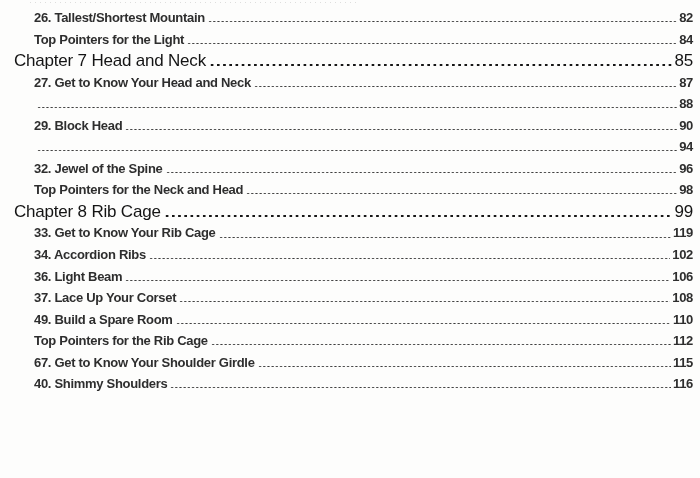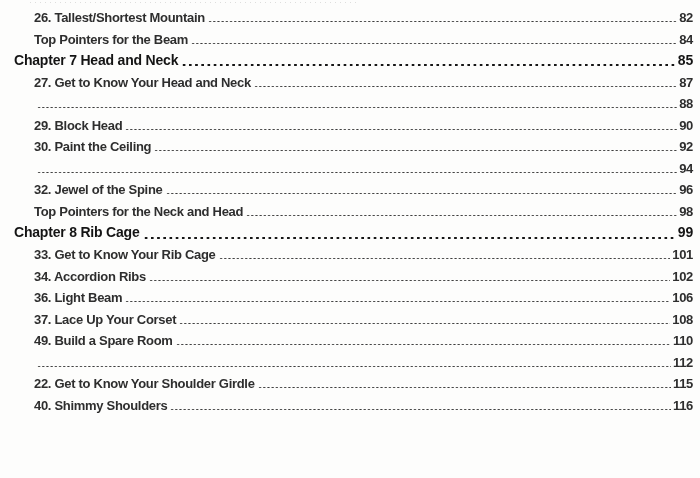--- a/index.html
+++ b/index.html
@@ -42,22 +42,22 @@
   }
   .row.entry {
     padding-left: 20px;
     color: #2e2e2e;
     font-size: 13px;
     font-weight: bold;
     letter-spacing: -0.3px;
   }
   .row.chapter {
     color: #141414;
-    font-size: 14px;
-    font-weight: bold;
+    font-size: 17px;
+    font-weight: normal;
     letter-spacing: -0.2px;
   }
   .title {
     flex: 0 0 auto;
   }
   .leader {
     flex: 1 1 auto;
     align-self: stretch;
     margin: 0 2px 0 3px;
     background-repeat: repeat-x;
@@ -81,21 +81,21 @@
 
 <div class="cropped-row-artifact"></div>
 
 <div class="toc">
     <div class="row entry">
       <span class="title">26. Tallest/Shortest Mountain</span>
       <span class="leader"></span>
       <span class="pagenum">82</span>
     </div>
     <div class="row entry">
-      <span class="title">Top Pointers for the Beam</span>
+      <span class="title">Top Pointers for the Light</span>
       <span class="leader"></span>
       <span class="pagenum">84</span>
     </div>
     <div class="row chapter">
       <span class="title">Chapter 7 Head and Neck</span>
       <span class="leader"></span>
       <span class="pagenum">85</span>
     </div>
     <div class="row entry">
       <span class="title">27. Get to Know Your Head and Neck</span>
@@ -105,25 +105,20 @@
     <div class="row entry">
       <span class="leader"></span>
       <span class="pagenum">88</span>
     </div>
     <div class="row entry">
       <span class="title">29. Block Head</span>
       <span class="leader"></span>
       <span class="pagenum">90</span>
     </div>
     <div class="row entry">
-      <span class="title">30. Paint the Ceiling</span>
-      <span class="leader"></span>
-      <span class="pagenum">92</span>
-    </div>
-    <div class="row entry">
       <span class="leader"></span>
       <span class="pagenum">94</span>
     </div>
     <div class="row entry">
       <span class="title">32. Jewel of the Spine</span>
       <span class="leader"></span>
       <span class="pagenum">96</span>
     </div>
     <div class="row entry">
       <span class="title">Top Pointers for the Neck and Head</span>
@@ -131,21 +126,21 @@
       <span class="pagenum">98</span>
     </div>
     <div class="row chapter">
       <span class="title">Chapter 8 Rib Cage</span>
       <span class="leader"></span>
       <span class="pagenum">99</span>
     </div>
     <div class="row entry">
       <span class="title">33. Get to Know Your Rib Cage</span>
       <span class="leader"></span>
-      <span class="pagenum">101</span>
+      <span class="pagenum">119</span>
     </div>
     <div class="row entry">
       <span class="title">34. Accordion Ribs</span>
       <span class="leader"></span>
       <span class="pagenum">102</span>
     </div>
     <div class="row entry">
       <span class="title">36. Light Beam</span>
       <span class="leader"></span>
       <span class="pagenum">106</span>
@@ -154,25 +149,26 @@
       <span class="title">37. Lace Up Your Corset</span>
       <span class="leader"></span>
       <span class="pagenum">108</span>
     </div>
     <div class="row entry">
       <span class="title">49. Build a Spare Room</span>
       <span class="leader"></span>
       <span class="pagenum">110</span>
     </div>
     <div class="row entry">
+      <span class="title">Top Pointers for the Rib Cage</span>
       <span class="leader"></span>
       <span class="pagenum">112</span>
     </div>
     <div class="row entry">
-      <span class="title">22. Get to Know Your Shoulder Girdle</span>
+      <span class="title">67. Get to Know Your Shoulder Girdle</span>
       <span class="leader"></span>
       <span class="pagenum">115</span>
     </div>
     <div class="row entry">
       <span class="title">40. Shimmy Shoulders</span>
       <span class="leader"></span>
       <span class="pagenum">116</span>
     </div>
   </div>
 

